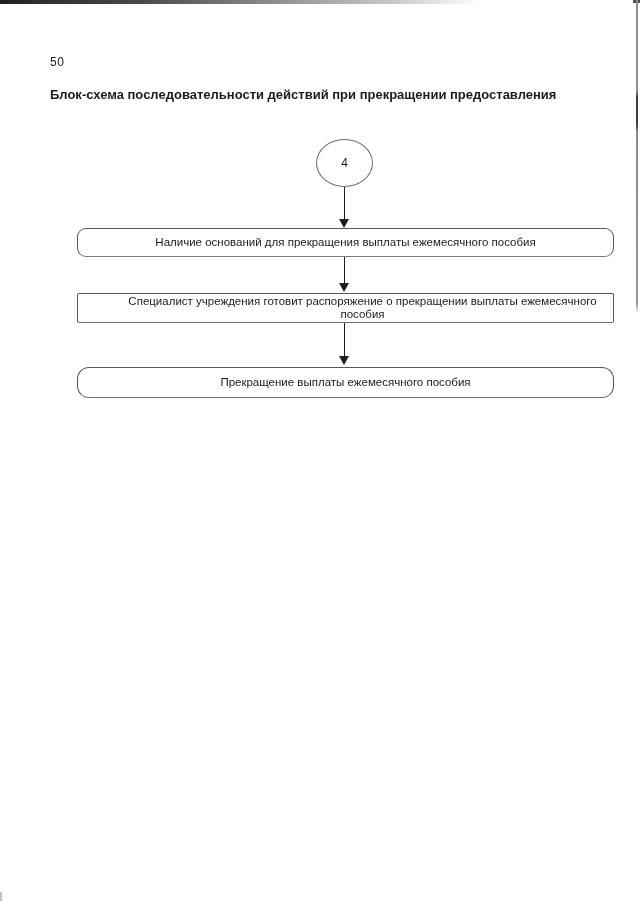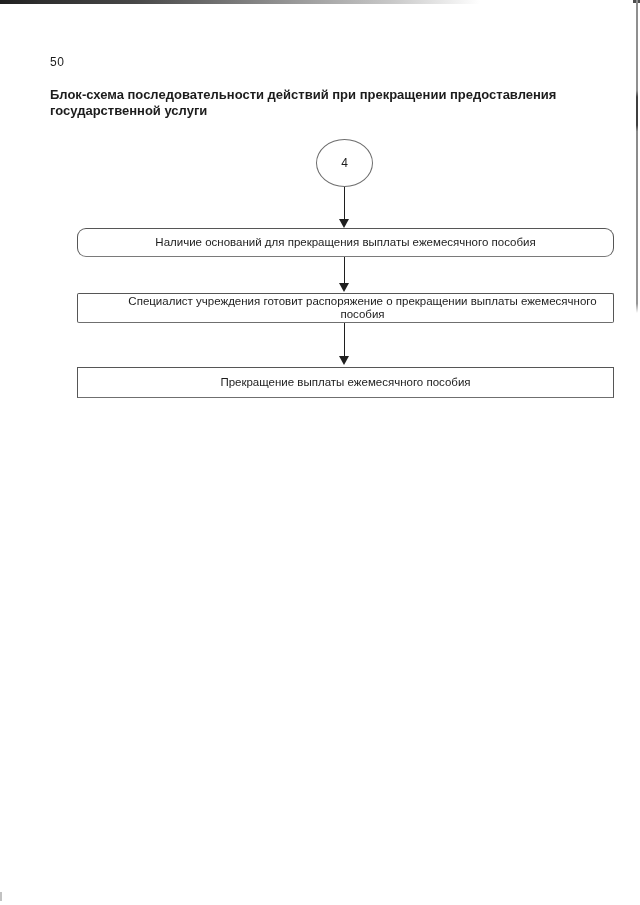--- a/index.html
+++ b/index.html
@@ -77,36 +77,35 @@
   .arrow-head.a3 { top: 356px; }
   .flow-box {
     position: absolute; left: 77px; width: 537px;
     border: 1px solid var(--box-border);
     display: flex; align-items: center; justify-content: center;
     text-align: center; font-size: 11.5px; line-height: 13px;
     background: var(--background); padding: 2px 14px;
   }
   .flow-box.n1 { top: 228px; height: 29px; border-radius: 9px; border-bottom-color: #7a7a7a; }
   .flow-box.n2 { top: 293px; height: 30px; border-radius: 2px; border-bottom-color: #6f6f6f; padding-left: 48px; }
-  .flow-box.n3 { top: 367px; height: 31px; border-radius: 0; border-bottom-color: #6f6f6f; }
+  .flow-box.n3 { top: 367px; height: 31px; border-radius: 12px; border-bottom-color: #6f6f6f; }
 </style>
 </head>
 <body>
 
 <div class="page">
 
   <div class="scan-top"></div>
   <div class="scan-top-right"></div>
   <div class="scan-right"></div>
   <div class="scan-bottom-left"></div>
 
   <div class="page-number">50</div>
   <div class="diagram-title">
     <div>Блок-схема последовательности действий при прекращении предоставления</div>
-    <div>государственной услуги</div>
   </div>
 
   <div class="connector-circle">
     <span>4</span>
   </div>
 
   <div class="arrow-line a1"></div>
   <div class="arrow-head a1"></div>
 
   <div class="flow-box n1">

